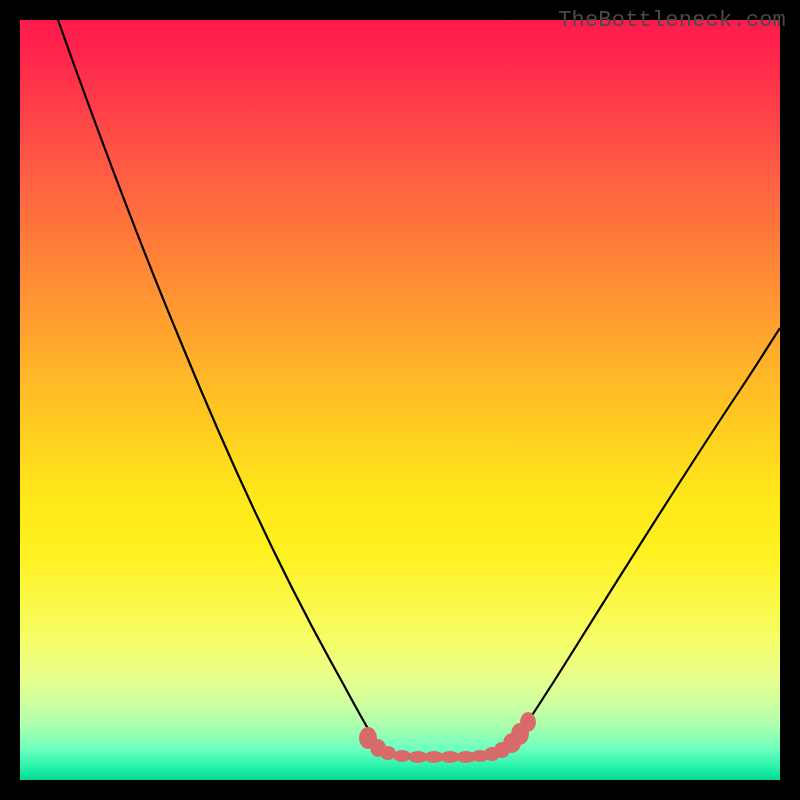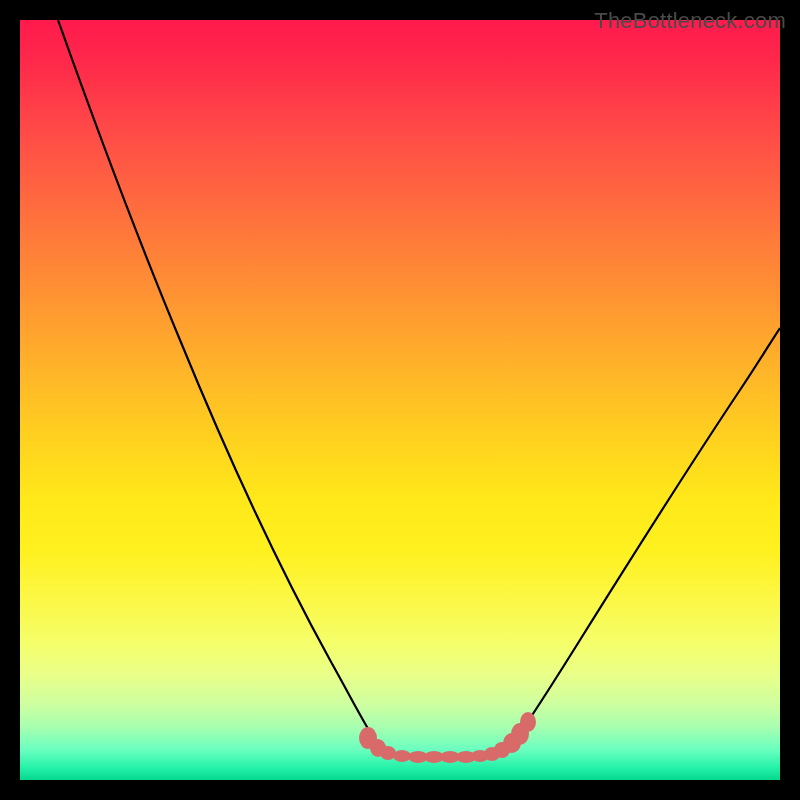--- a/index.html
+++ b/index.html
@@ -11,20 +11,21 @@
     overflow: hidden;
     font-family: Arial, Helvetica, sans-serif;
   }
   .frame {
     position: absolute;
     left: 0;
     top: 0;
     width: 800px;
     height: 800px;
     background: #000;
+    font-family: Liberation Mono, monospace;
   }
   .plot {
     position: absolute;
     left: 20px;
     top: 20px;
     width: 760px;
     height: 760px;
     background: linear-gradient(to bottom,
       #ff1a4d 0%,
       #ff2a4a 6%,

